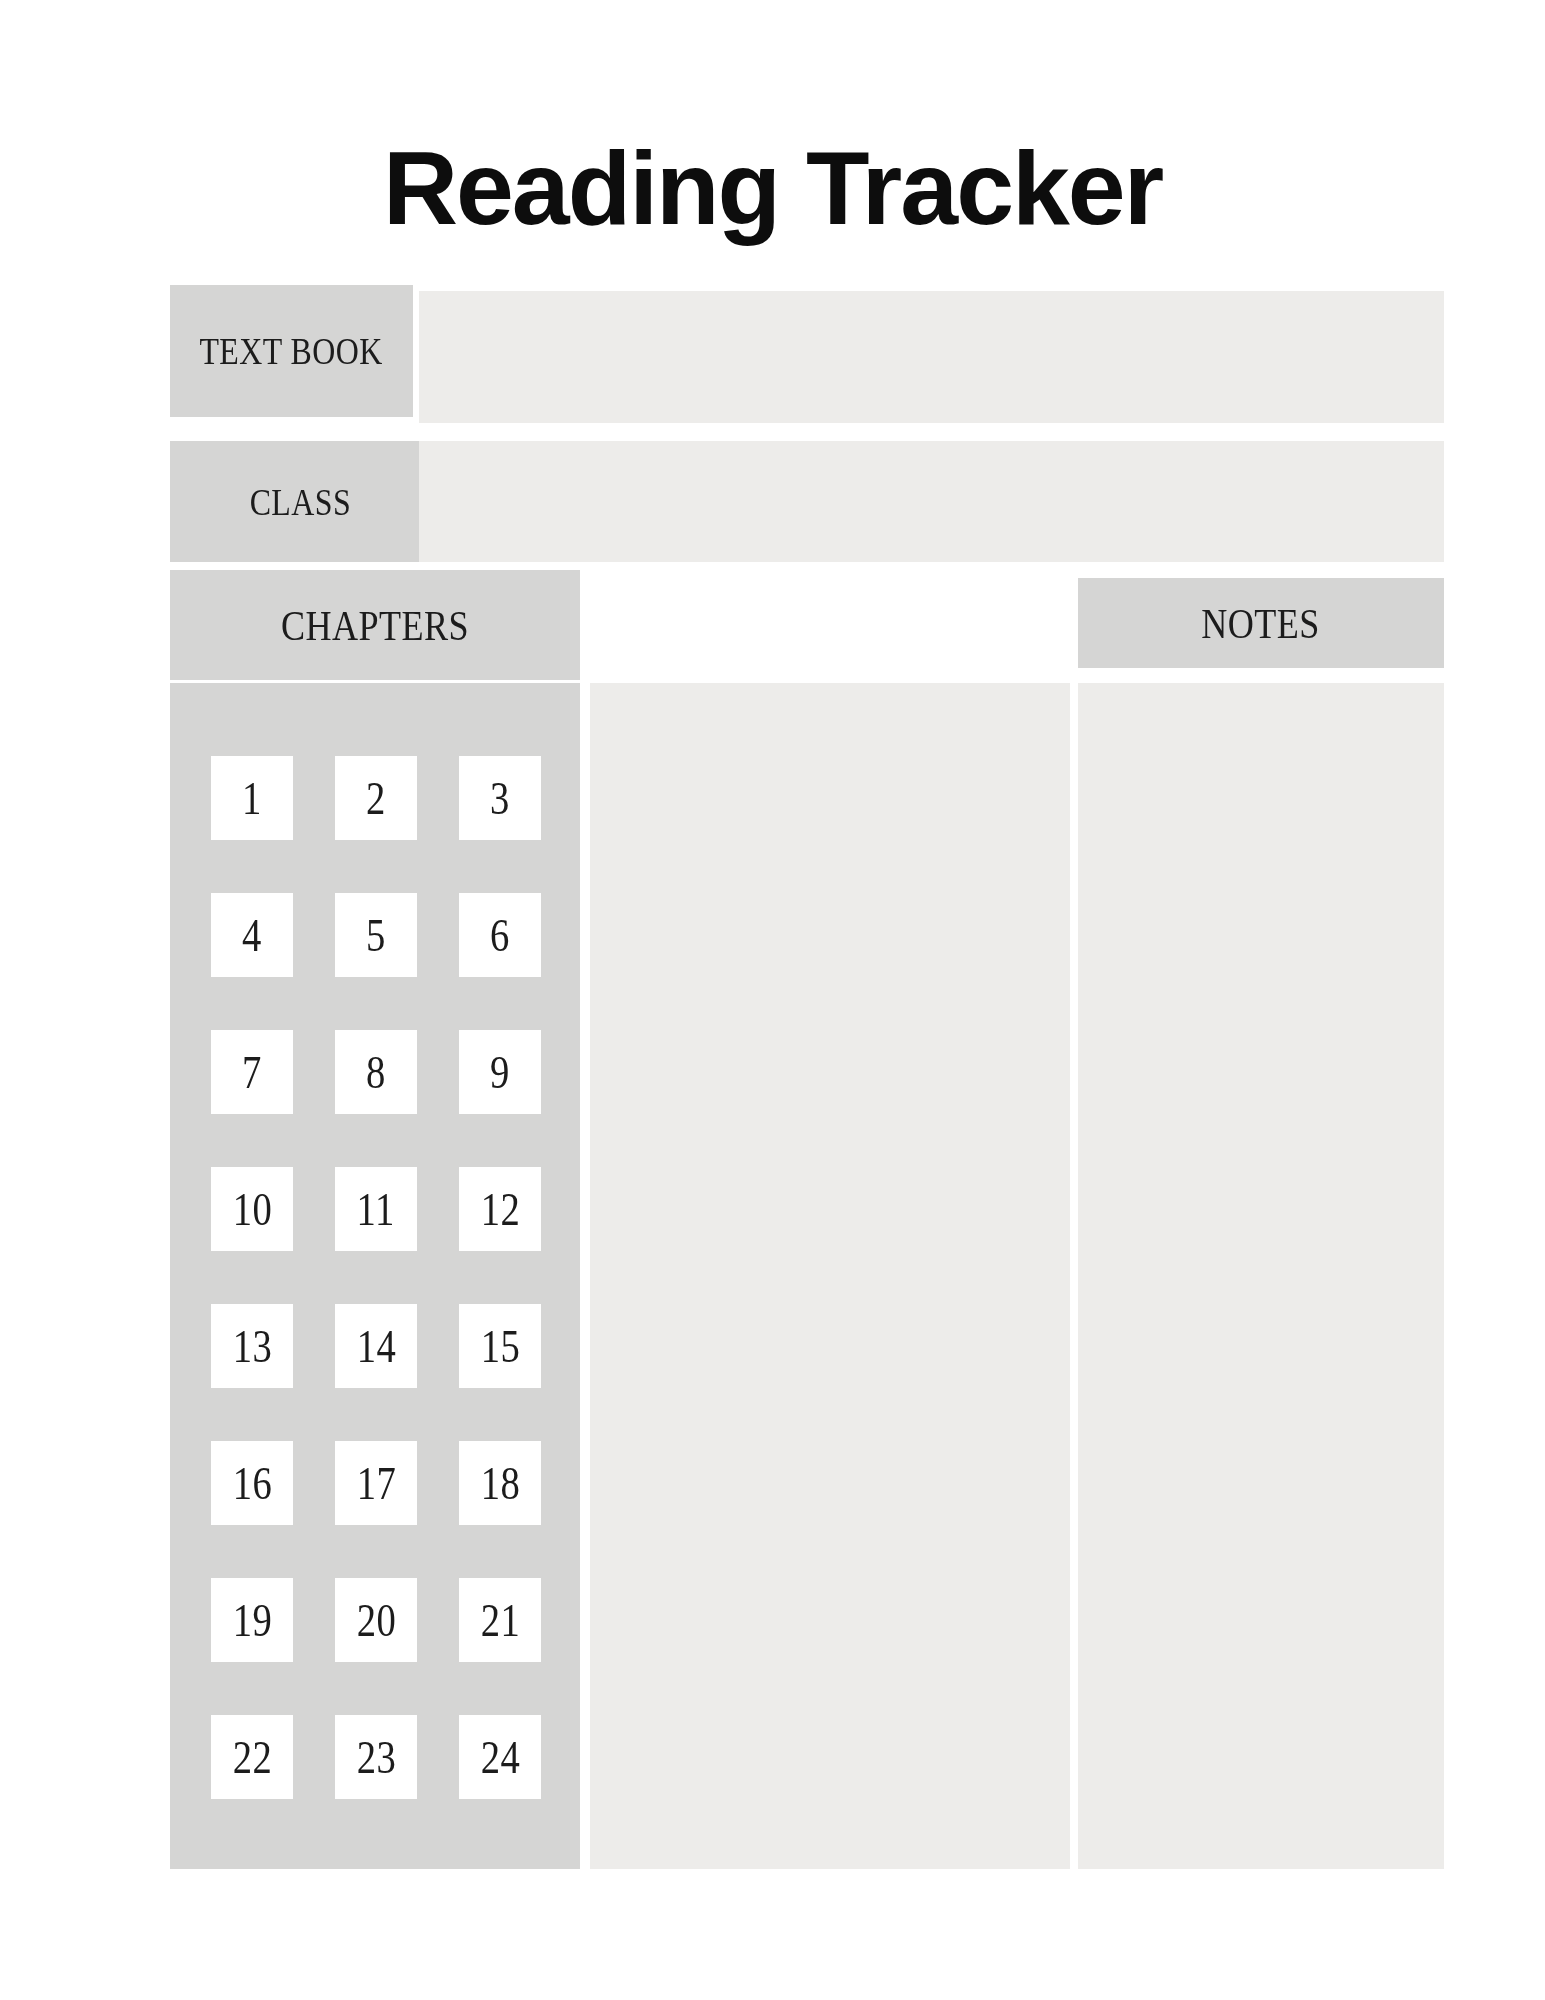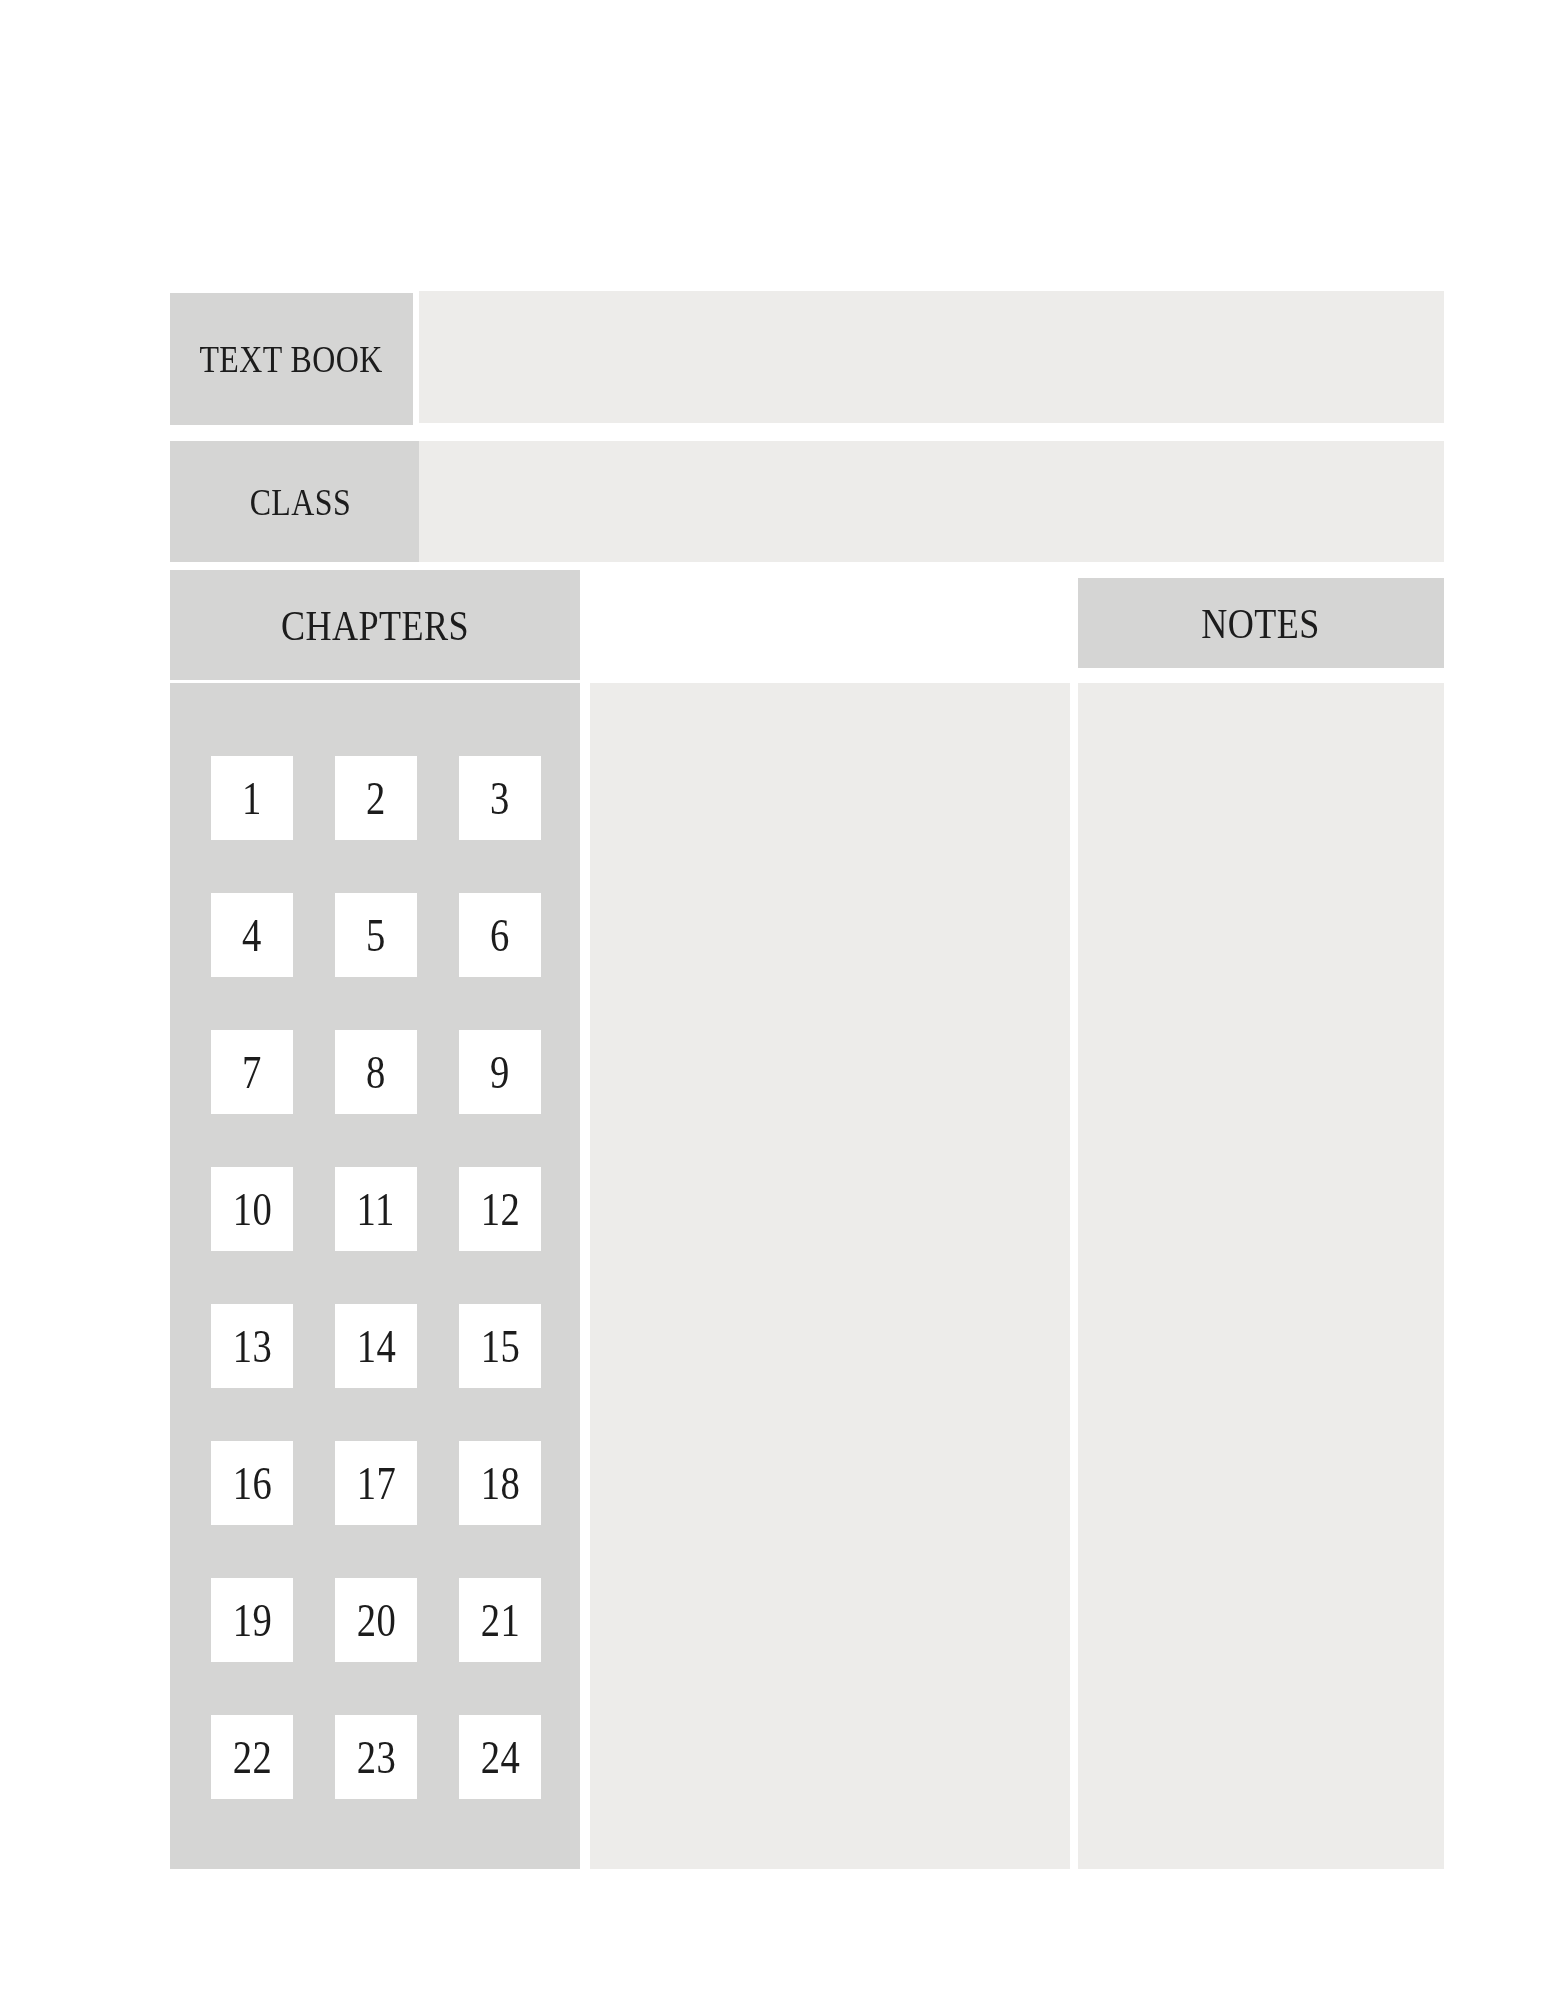--- a/index.html
+++ b/index.html
@@ -37,21 +37,21 @@
   .field-box{background:var(--field_bg);}
   .serif{
     font-family:"Liberation Serif", serif;
     color:var(--text);
     white-space:nowrap;
   }
   .squeeze{display:inline-block;transform:scaleX(0.84);letter-spacing:0.5px;}
   .field-label-text{font-size:38px;}
   .header-text{font-size:43px;}
   
-  .pos-tb-label{left:170px;top:293px;width:243px;height:132px;}
+  .pos-tb-label{left:170px;top:285px;width:243px;height:132px;}
   .pos-tb-field{left:419px;top:291px;width:1025px;height:132px;}
   .pos-class-label{left:170px;top:441px;width:260px;height:121px;}
   .pos-class-field{left:419px;top:441px;width:1025px;height:121px;}
   
   .pos-chapters-header{left:170px;top:570px;width:410px;height:110px;}
   .pos-suppl-header{left:590px;top:578px;width:480px;height:90px;}
   .pos-notes-header{left:1078px;top:578px;width:366px;height:90px;text-align:right;}
   
   .chapters-panel{
     position:absolute;left:170px;top:683px;width:410px;height:1186px;
@@ -69,20 +69,21 @@
   .chapter-cell .serif{font-size:46px;}
   .pos-suppl-area{left:590px;top:683px;width:480px;height:1186px;align-items:flex-start;justify-content:flex-start;}
   .pos-notes-area{left:1078px;top:683px;width:366px;height:1186px;align-items:flex-start;justify-content:flex-start;}
   .col-area{background:var(--field_bg);}
 </style>
 </head>
 <body>
 
 <div class="page">
 
+  <h1 class="title">Reading Tracker</h1>
 
   <div class="box label-box pos-tb-label">
     <span class="serif squeeze field-label-text">TEXT BOOK</span>
   </div>
   <div class="box field-box pos-tb-field">
     <span class="serif squeeze field-label-text"></span>
   </div>
 
   <div class="box label-box pos-class-label">
     <span class="serif squeeze field-label-text">CLASS</span>

